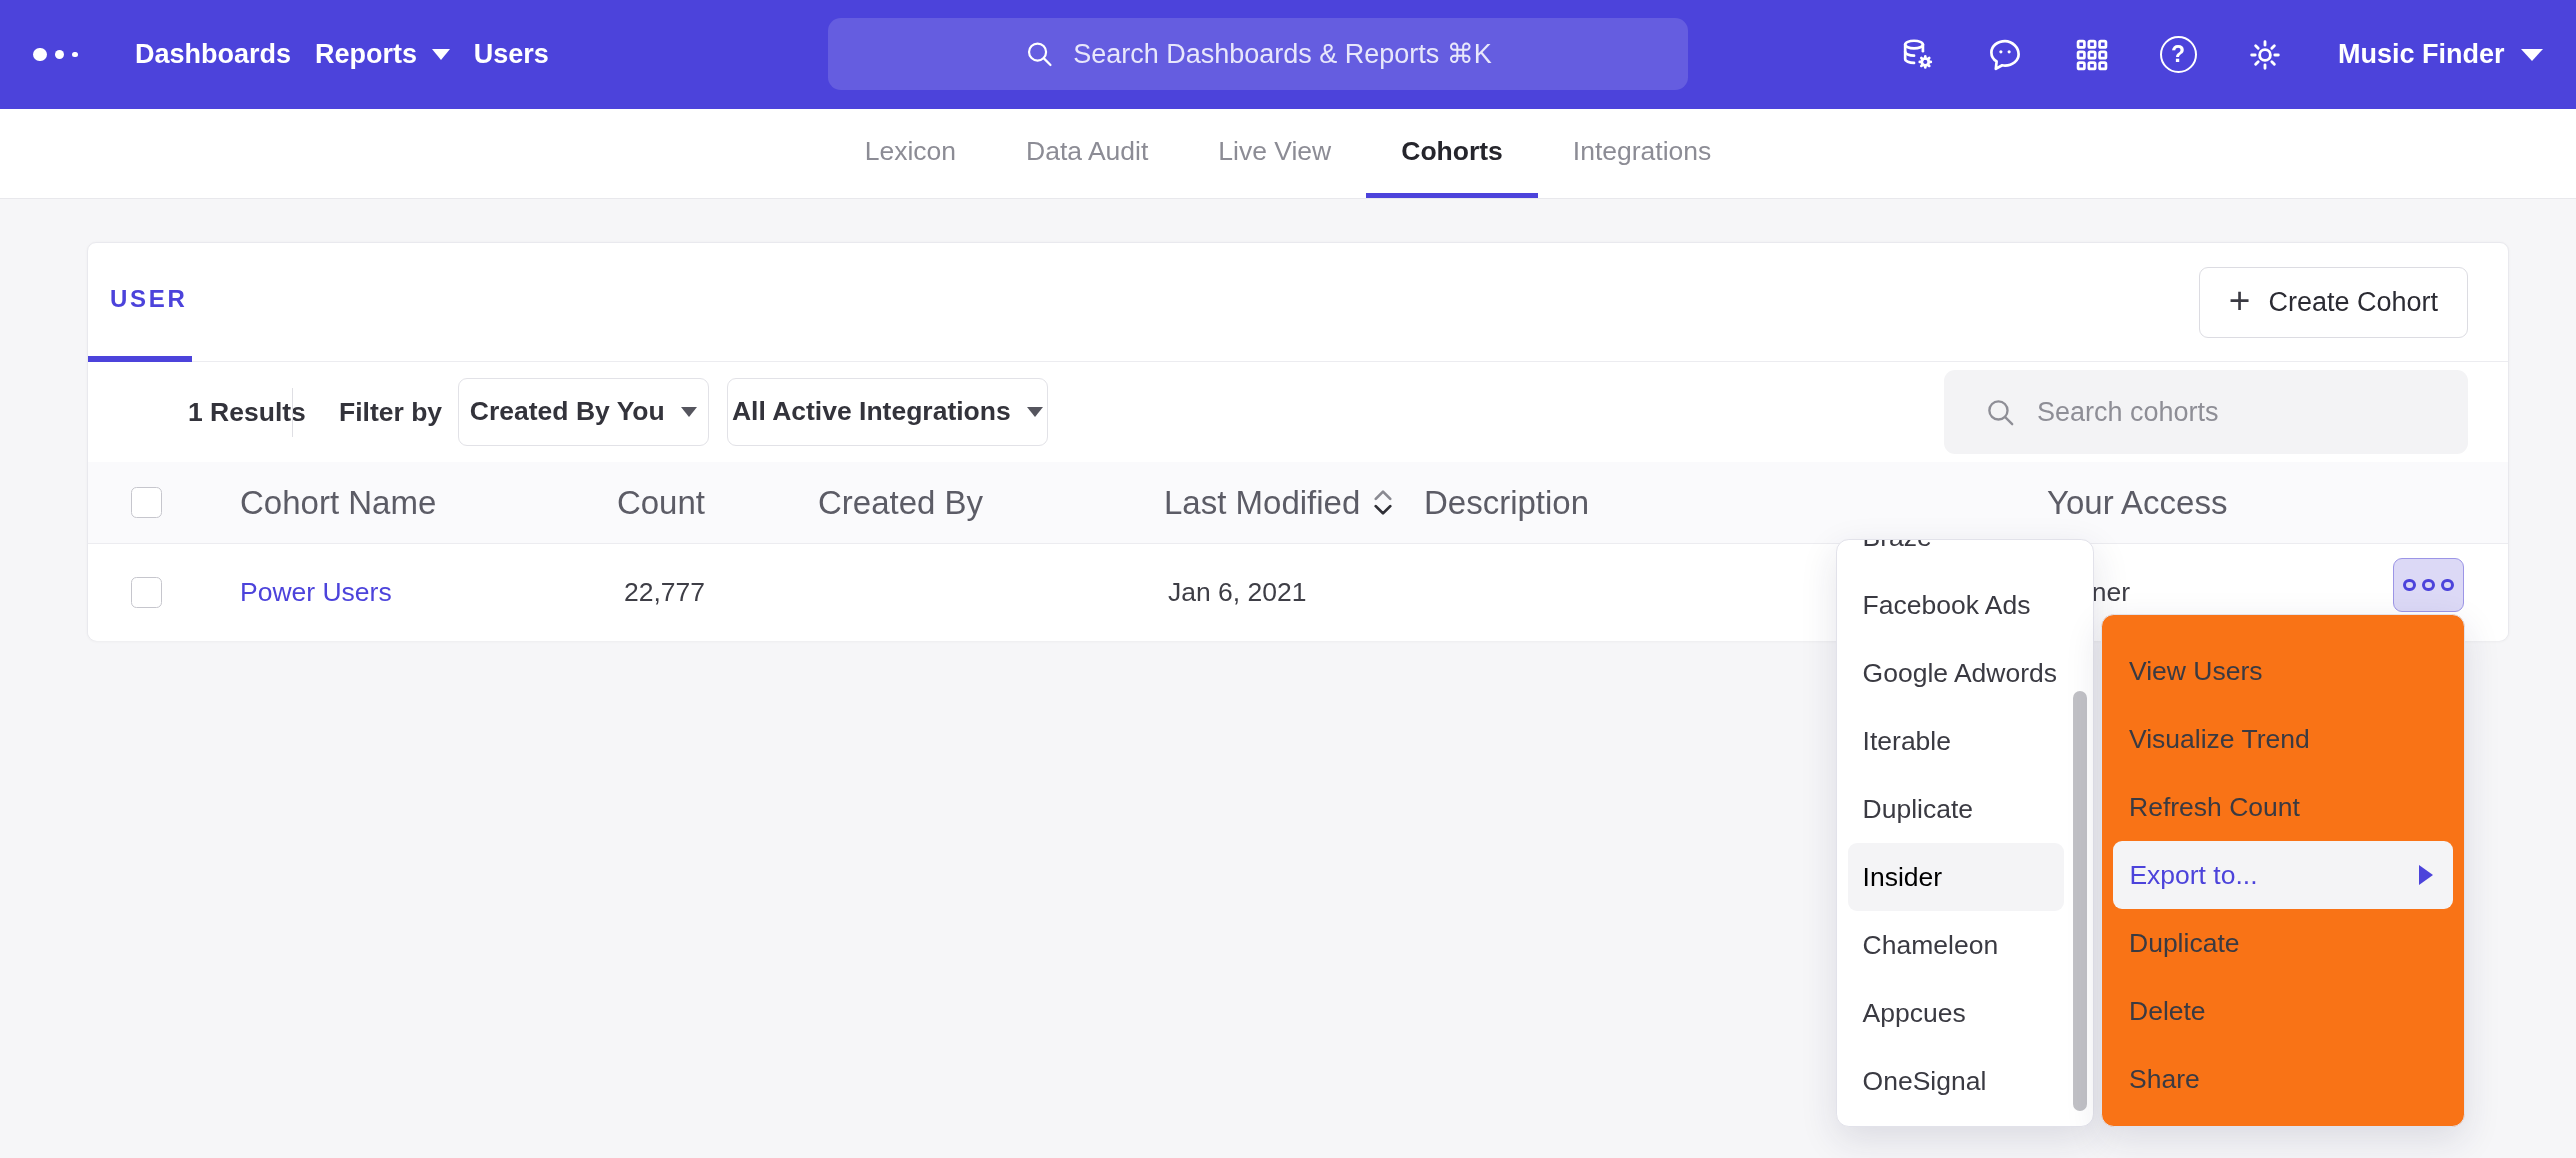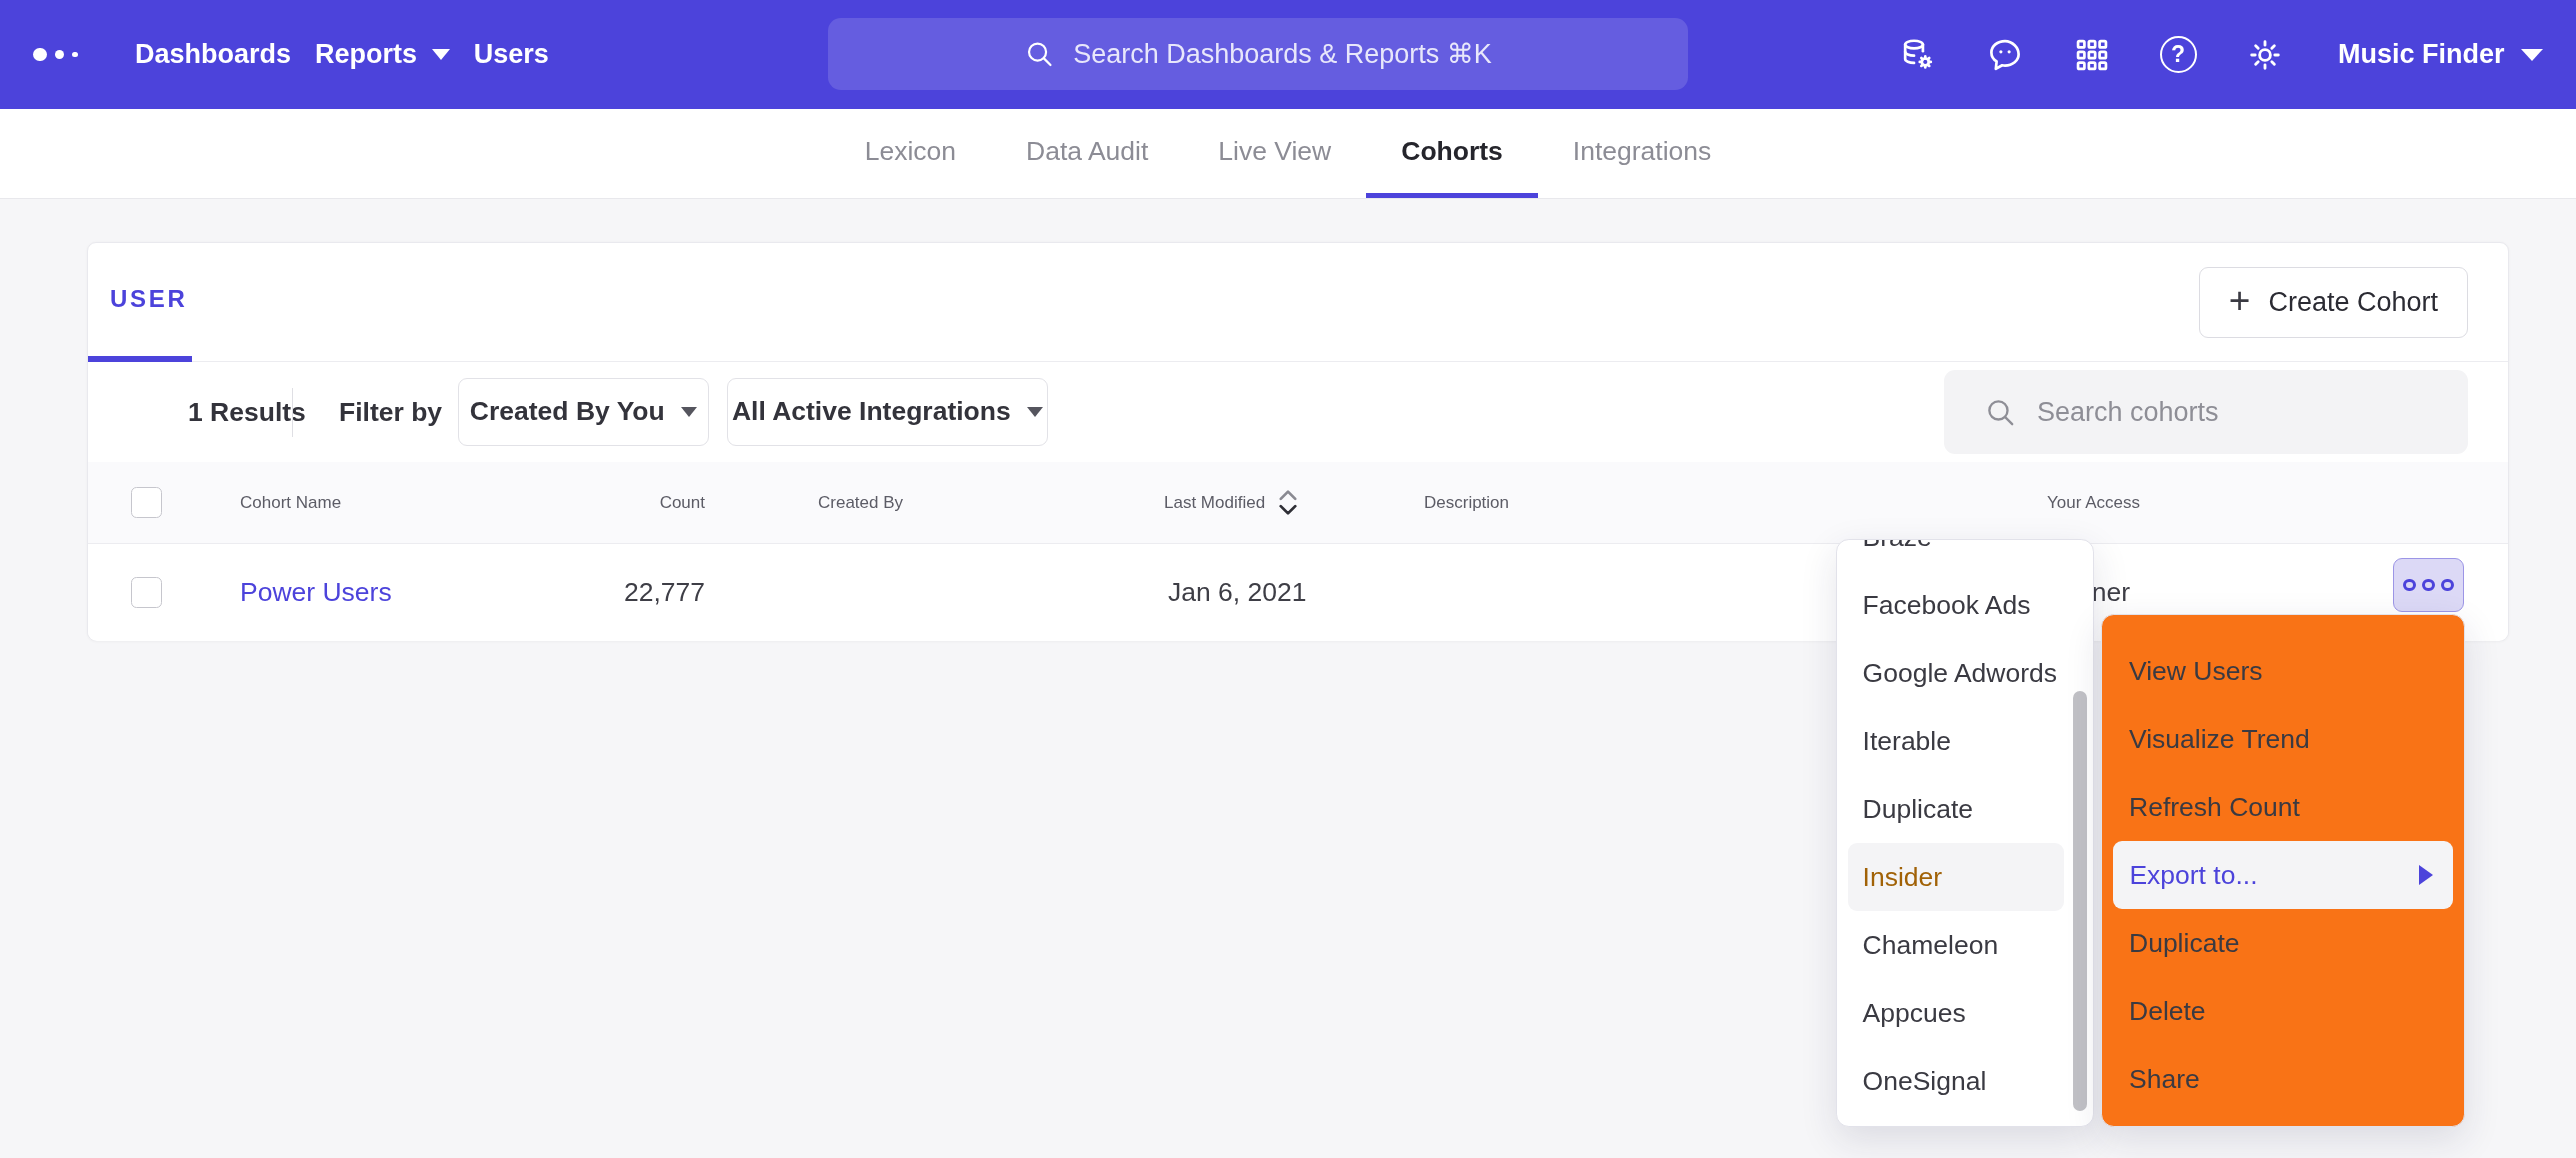--- a/index.html
+++ b/index.html
@@ -40,41 +40,41 @@
   .results { position:absolute; left:100px; top:0; height:100px; display:flex; align-items:center; font-size:26.5px; font-weight:600; color:#33333B; }
   .vsep { position:absolute; left:204px; top:25.6px; width:0.9px; height:49px; background:#DFDFE4; }
   .filter-by { position:absolute; left:251px; top:0; height:100px; display:flex; align-items:center; font-size:26.5px; font-weight:600; color:#33333B; }
   .dd { position:absolute; top:15.5px; height:68px; border:1.8px solid #E2E2E7; border-radius:9px; background:#fff; display:flex; align-items:center; justify-content:center; gap:16.4px; font-size:26.5px; font-weight:600; color:#33333B; cursor:pointer; }
   .dd .caret-down { border-left-width:8.2px; border-right-width:8.2px; border-top-width:10px; border-top-color:#55555E; }
   .dd1 { left:370px; width:251px; }
   .dd2 { left:639px; width:321px; }
   .search-cohorts { position:absolute; right:40px; top:8.2px; width:524px; height:84px; background:#F3F3F5; border-radius:11px; display:flex; align-items:center; gap:20px; padding-left:40px; font-size:27px; color:#8E8E96; cursor:text; }
   .search-icon-gray svg { width:33px; height:33px; display:block; }
   
-  .thead { position:absolute; top:219px; left:0; right:0; height:82px; background:#FAFAFC; border-bottom:0.9px solid #ECECF0; font-size:17px; color:#5C5C66; font-weight:500; }
+  .thead { position:absolute; top:219px; left:0; right:0; height:82px; background:#FAFAFC; border-bottom:0.9px solid #ECECF0; font-size:33px; color:#5C5C66; font-weight:500; }
   .cell { position:absolute; top:0; height:100%; display:flex; align-items:center; }
   .c-check { left:43px; } .c-name { left:152px; } .c-count { left:416px; width:201px; justify-content:flex-end; }
   .c-created { left:730px; } .c-modified { left:1076px; gap:11px; } .c-desc { left:1336px; } .c-access { left:1959px; }
   .checkbox { width:31px; height:31px; border:1.8px solid #C6C6CD; border-radius:5.5px; background:#fff; cursor:pointer; }
   .sort-icon svg { width:24px; height:29px; display:block; }
   .trow { position:absolute; top:301px; left:0; right:0; height:97px; font-size:26.5px; color:#3E3E46; background:#fff; border-radius:0 0 9px 9px; }
   .trow .c-name { color:#4C43DB; cursor:pointer; }
   .trow .c-created { left:732px; gap:20px; }
   .trow .c-modified { left:1080px; }
   .trow .c-access { left:1964px; z-index:1; }
   .avatar { width:49px; height:49px; border-radius:50%; background:#C6C3EE; color:#fff; display:flex; align-items:center; justify-content:center; font-size:22px; font-weight:700; letter-spacing:0.9px; }
   .created-name { color:#4A4A52; }
   
   .more-btn { position:absolute; left:2393px; top:558px; width:71px; height:54px; background:#DCD9F6; border:1.8px solid #9C95E6; border-radius:9px; display:flex; align-items:center; justify-content:center; gap:6.4px; z-index:5; cursor:pointer; }
   .more-btn i { width:12.8px; height:12.8px; border:3.7px solid #4C43DB; border-radius:50%; display:block; }
   
   .submenu { position:absolute; left:1836px; top:539px; width:258px; height:588px; background:#fff; border:0.9px solid #E2E2EA; border-radius:12.8px; box-shadow:0 12.8px 37px rgba(30,30,70,0.12); overflow:hidden; z-index:10; }
   .submenu-list { margin-top:-37px; }
   .submenu .item { height:68px; display:flex; align-items:center; padding-left:25.6px; font-size:26.5px; color:#3A3A42; cursor:pointer; }
-  .submenu .item.hl { margin:0 29px 0 11px; padding-left:14.6px; background:#F4F4F6; border-radius:9px; color:#a16207; }
+  .submenu .item.hl { margin:0 29px 0 11px; padding-left:14.6px; background:#F4F4F6; border-radius:9px; color:#000000; }
   .scroll-thumb { position:absolute; right:6.4px; top:151px; width:13.7px; height:420px; border-radius:7.3px; background:#C1C1C6; cursor:grab; }
   .menu { position:absolute; left:2101px; top:614px; width:364px; height:513px; background:#f97316; border:0.9px solid #E2E2EA; border-radius:12.8px; box-shadow:0 12.8px 37px rgba(30,30,70,0.12); padding-top:22px; overflow:hidden; z-index:10; }
   .menu .item { height:68px; display:flex; align-items:center; padding-left:27px; font-size:26.5px; color:#3A3A42; position:relative; cursor:pointer; }
   .menu .item.hl { margin:0 11px; padding-left:16.4px; background:#F4F4F6; border-radius:9px; color:#4C43DB; }
   .arrow-right { position:absolute; right:20px; top:50%; transform:translateY(-50%); width:0; height:0; border-top:10px solid transparent; border-bottom:10px solid transparent; border-left:14.6px solid #4C43DB; }
 </style>
 </head>
 <body>
 
 <div class="screen">

